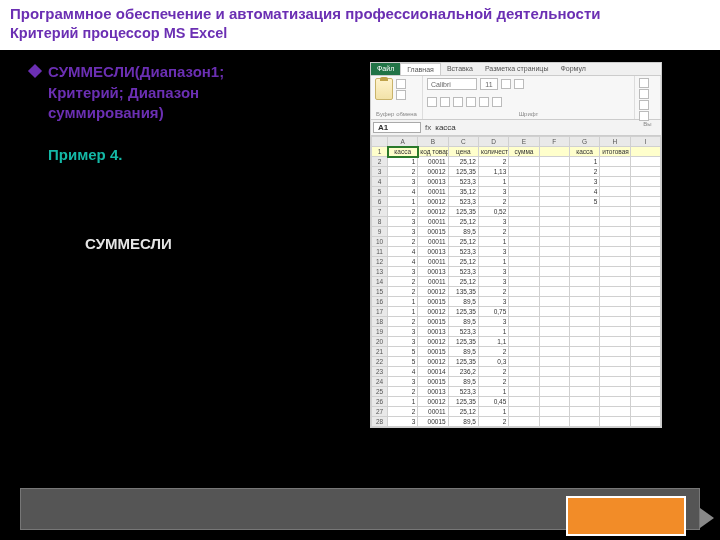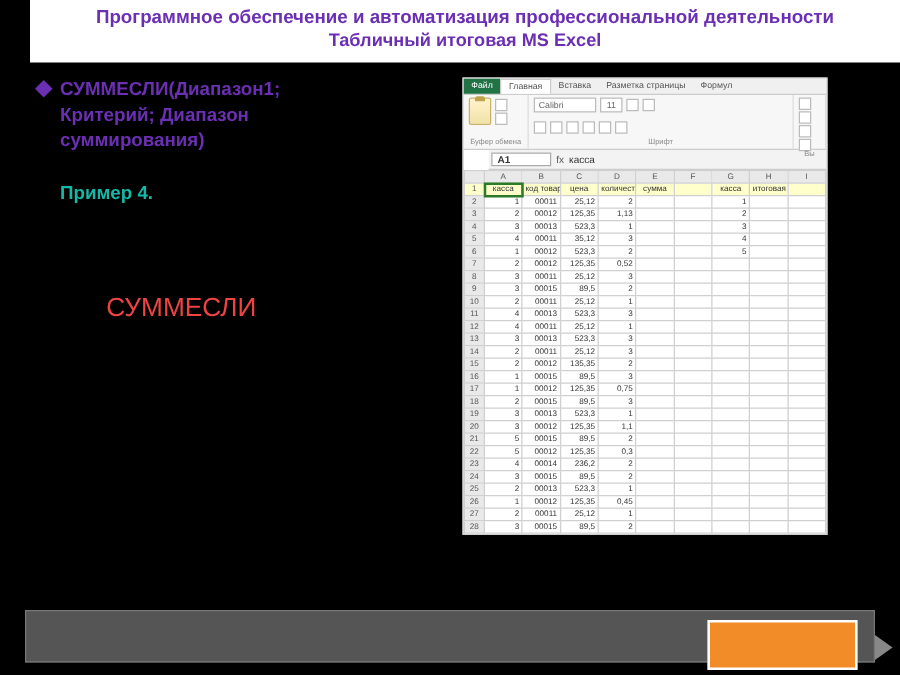--- a/index.html
+++ b/index.html
@@ -7,26 +7,25 @@
     width: 720px;
     height: 540px;
     background: #000;
     font-family: Arial, sans-serif;
     position: relative;
     overflow: hidden;
   }
   .header {
     background: #fff;
     padding: 4px 10px 8px 10px;
-    text-align: center;
+    text-align: left;
     color: #6b2fb3;
     font-weight: bold;
     font-size: 14.5px;
     line-height: 1.3;
-    margin-left: 24px;
   }
   .header .line1 { font-size: 15px; }
   .content {
     display: flex;
     padding: 12px 0 0 20px;
     gap: 20px;
   }
   .left {
     width: 330px;
     padding-left: 10px;
@@ -50,23 +49,23 @@
   }
   .example-label {
     margin-top: 22px;
     color: #14b8a6;
     font-weight: bold;
     font-size: 15px;
   }
   .func-name {
     margin-top: 70px;
     margin-left: 55px;
-    color: #ef4444;
-    font-weight: normal;
-    font-size: 21px;
+    color: #e5e5e5;
+    font-weight: bold;
+    font-size: 15px;
   }
   .right {
     flex: 1;
   }
   .excel {
     width: 292px;
     background: #fff;
     font-size: 7px;
     color: #333;
     border: 1px solid #ccc;
@@ -130,21 +129,20 @@
   .mini { width: 10px; height: 10px; border: 1px solid #bbb; background: #fff; display: inline-block;}
   .grouplabel { text-align: center; color: #888; font-size: 6px;}
   .namebox-row {
     display: flex;
     align-items: center;
     background: #f3f3f3;
     border-bottom: 1px solid #ccc;
     height: 16px;
     padding: 0 2px;
     gap: 4px;
-    margin-left: 20px;
   }
   .namebox {
     width: 48px;
     background: #fff;
     border: 1px solid #aaa;
     font-size: 8px;
     padding: 0 4px;
     font-weight: bold;
   }
   .fx { color: #555; font-size: 8px;}
@@ -215,21 +213,21 @@
     border-top: 10px solid transparent;
     border-bottom: 10px solid transparent;
     border-left: 14px solid #888;
   }
 </style>
 </head>
 <body>
 
 <div class="header">
   <div class="line1">Программное обеспечение и автоматизация профессиональной деятельности</div>
-  <div>Табличный итоговая  MS Excel</div>
+  <div>Критерий процессор  MS Excel</div>
 </div>
 
 <div class="content">
   <div class="left">
     <div class="bullet-block">
       <span class="diamond"></span>
       <div>СУММЕСЛИ(Диапазон1;</div>
       <div>Критерий; Диапазон</div>
       <div>суммирования)</div>
       <div class="example-label">Пример 4.</div>

